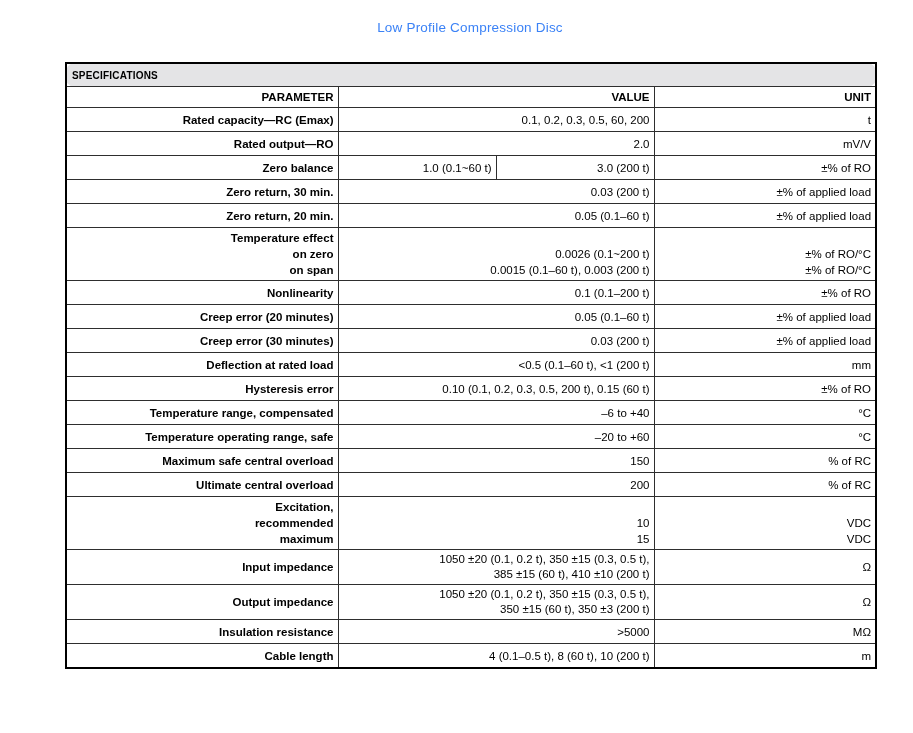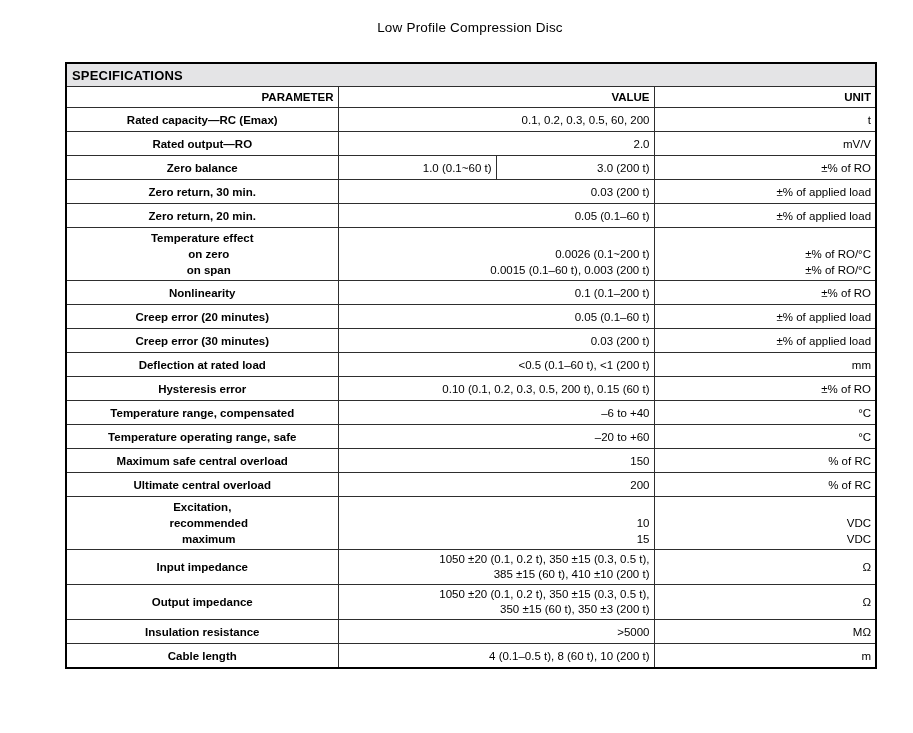--- a/index.html
+++ b/index.html
@@ -16,21 +16,21 @@
     background: #ffffff;
     overflow: hidden;
   }
   .doc-title {
     position: absolute;
     top: 20px;
     left: 65px;
     width: 810px;
     text-align: center;
     font-size: 13.5px;
-    color: #000000;
+    color: #3b82f6;
     letter-spacing: 0.2px;
   }
   table.spec {
     position: absolute;
     left: 65px;
     top: 62px;
     width: 810px;
     border-collapse: collapse;
     table-layout: fixed;
     border: 2px solid #000;
@@ -38,34 +38,35 @@
   table.spec th, table.spec td {
     border: 1px solid var(--border, #2e2e2e);
     font-size: 11.5px;
     padding: 2px 4px;
     vertical-align: middle;
     overflow: hidden;
   }
   tr.section th {
     background: var(--header_bg, #e4e4e6);
     text-align: left;
-    font-size: 13px;
+    font-size: 10px;
     font-weight: bold;
     height: 18px;
     padding-left: 5px;
     letter-spacing: 0.2px;
+    border-radius: 9px;
   }
   tr.cols th {
     text-align: right;
     font-weight: bold;
     height: 16px;
   }
   td.param {
     font-weight: bold;
-    text-align: center;
+    text-align: right;
     padding-left: 5px;
   }
   td.val, td.unit { text-align: right; }
   tr.single td { height: 19px; }
   .ln  { line-height: 16px; min-height: 16px; }
   .ln2 { line-height: 15px; min-height: 15px; }
   .indent { padding-left: 13px; }
 </style>
 </head>
 <body>

